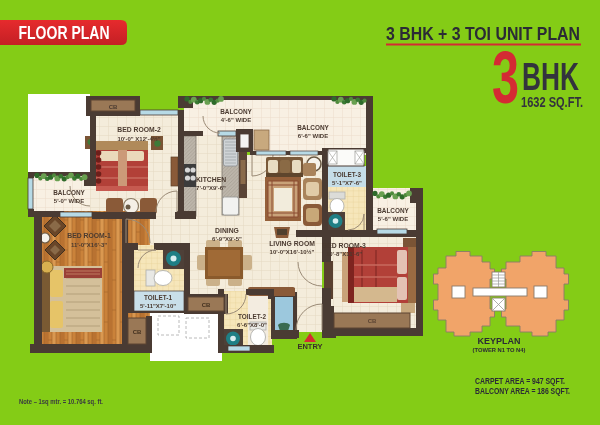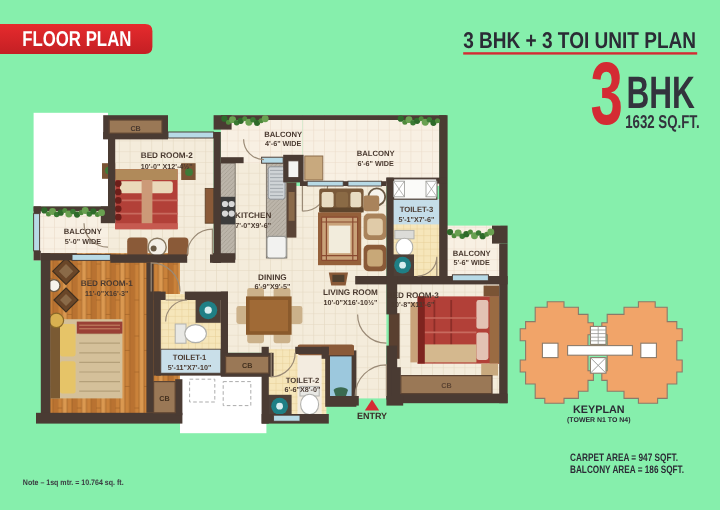--- a/index.html
+++ b/index.html
@@ -1,16 +1,16 @@
 <!DOCTYPE html>
 <html><head>
 <meta charset="utf-8">
 <style>
   html,body{margin:0;padding:0;background:#ffffff;}
-  .page{position:relative;width:600px;height:425px;background:#86efac;overflow:hidden;font-family:"Liberation Sans",sans-serif;}
+  .page{position:relative;width:600px;height:425px;background:#84cc16;overflow:hidden;font-family:"Liberation Sans",sans-serif;}
   svg{position:absolute;left:0;top:0;}
   text{font-family:"Liberation Sans",sans-serif;}
 </style>
 </head>
 <body>
 <div class="page">
 <svg width="600" height="425" viewBox="0 0 600 425">
 <defs>
   <pattern id="tile" width="9" height="9" patternUnits="userSpaceOnUse">
     <rect width="9" height="9" fill="#f4ecdb"></rect>

